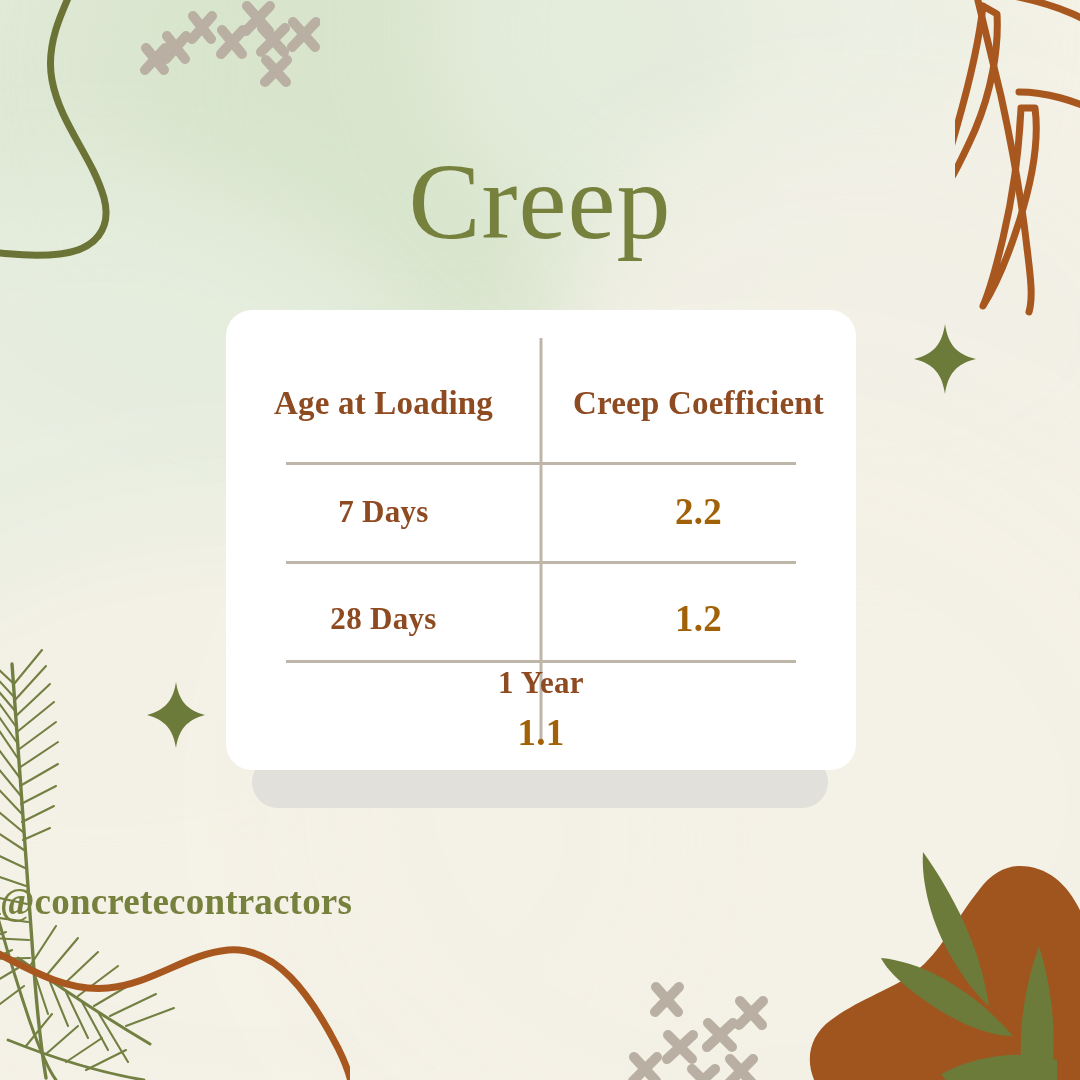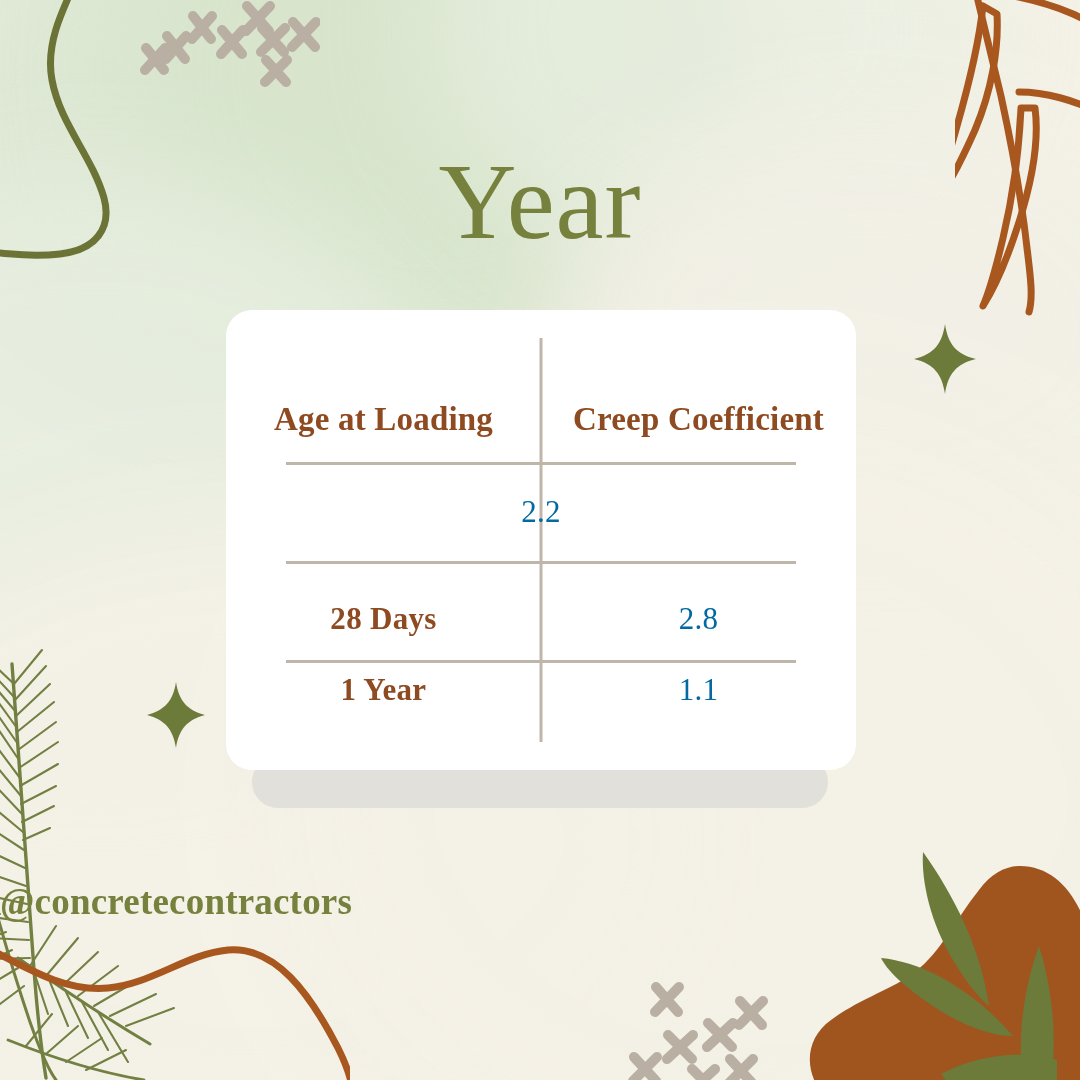--- a/index.html
+++ b/index.html
@@ -54,36 +54,36 @@
     left:60px; right:60px; height:3px;
     background:#BFB6AA;
   }
   .hdiv.r0 { top:152px; }
   .hdiv.r1 { top:251px; }
   .hdiv.r2 { top:350px; }
 
   .row { position:absolute; left:0; right:0; display:flex; }
   .cell { flex:1; display:flex; align-items:center; justify-content:center; text-align:center; }
 
-  .row-head { top:52px; height:116px; }
+  .row-head { top:36px; height:116px; }
   .head-txt {
     color:#8E4A20;
     font-weight:700;
     font-size:33px;
     line-height:1.38;
     letter-spacing:.2px;
   }
 
   .row-body { height:99px; }
   .row-body.b0 { top:152px; }
   .row-body.b1 { top:259px; }
-  .row-body.b2 { top:330px; }
+  .row-body.b2 { top:348px;flex-direction:column; }
 
   .label-txt { color:#8E4A20; font-weight:700; font-size:31px; letter-spacing:.3px; }
-  .value-txt { color:#0369a1; font-weight:400; font-size:31px; letter-spacing:.3px; }
+  .value-txt { color:#a16207; font-weight:700; font-size:37px; letter-spacing:.3px; }
 
   
   #title {
     position:absolute; left:0; right:0; top:148px;
     text-align:center;
     color:#77813E;
     font-size:108px;
     line-height:1;
     font-weight:400;
     letter-spacing:1px;
@@ -245,21 +245,21 @@
       <path d="M128 32 C 158 74, 186 128, 194 186 C 182 176, 170 160, 158 140
                C 136 104, 126 62, 128 32 Z"></path>
       <path d="M86 138 C 130 142, 180 172, 218 216 C 196 216, 170 206, 144 190
                C 116 172, 94 154, 86 138 Z"></path>
       <path d="M244 126 C 258 172, 262 218, 256 262 L 228 262
                C 222 220, 228 170, 244 126 Z"></path>
       <path d="M146 254 C 184 234, 228 230, 262 240 L 262 262 L 152 262 Z"></path>
     </g>
   </svg>
 
-  <div id="title">Year</div>
+  <div id="title">Creep</div>
 
   <div id="card-shadow"></div>
 
   <div id="card">
     <div id="table">
 
       <div class="vdiv"></div>
       <div class="hdiv r0"></div>
       <div class="hdiv r1"></div>
       <div class="hdiv r2"></div>
@@ -268,30 +268,33 @@
         <div class="cell">
           <span class="head-txt">Age at Loading</span>
         </div>
         <div class="cell">
           <span class="head-txt">Creep Coefficient</span>
         </div>
       </div>
 
       <div class="row row-body b0">
         <div class="cell">
+          <span class="label-txt">7 Days</span>
+        </div>
+        <div class="cell">
           <span class="value-txt">2.2</span>
         </div>
       </div>
 
       <div class="row row-body b1">
         <div class="cell">
           <span class="label-txt">28 Days</span>
         </div>
         <div class="cell">
-          <span class="value-txt">2.8</span>
+          <span class="value-txt">1.2</span>
         </div>
       </div>
 
       <div class="row row-body b2">
         <div class="cell">
           <span class="label-txt">1 Year</span>
         </div>
         <div class="cell">
           <span class="value-txt">1.1</span>
         </div>

